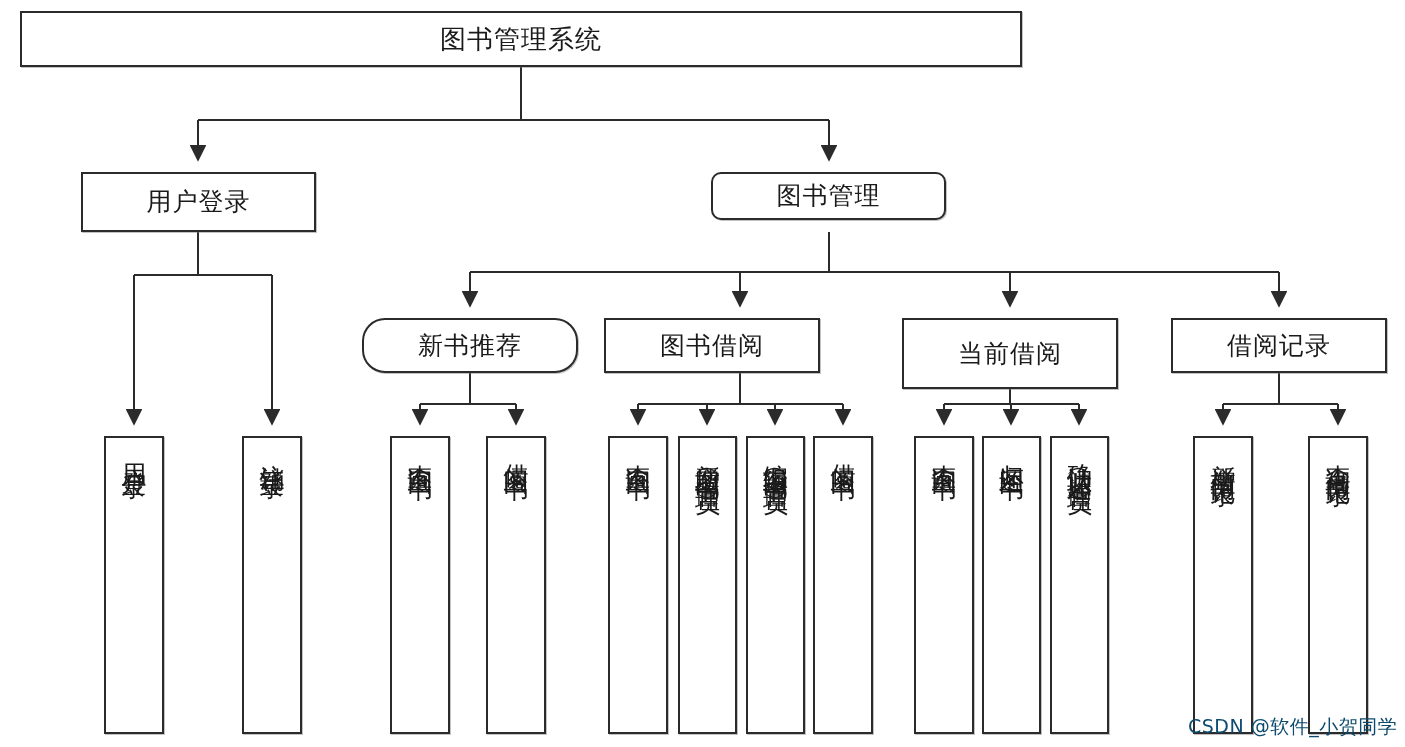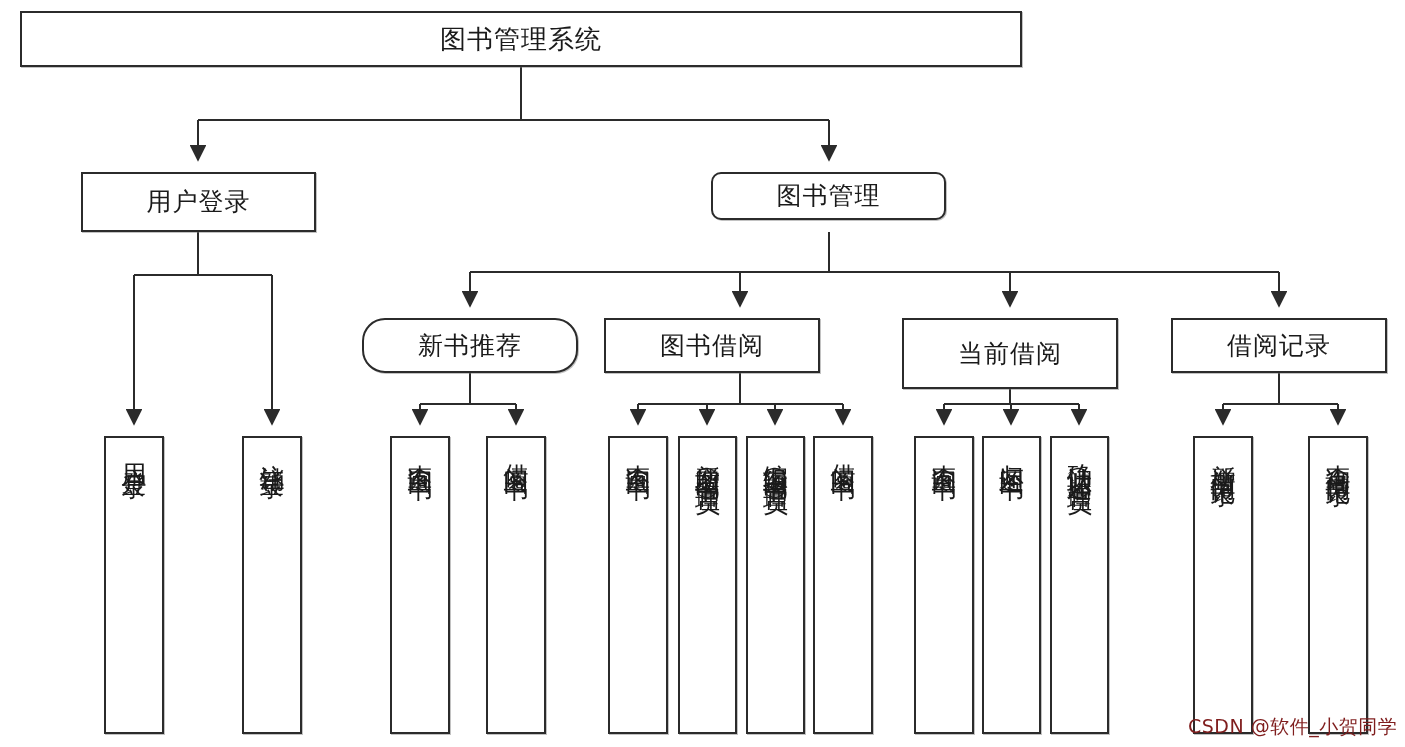--- a/index.html
+++ b/index.html
@@ -58,21 +58,21 @@
     font-size: 25px;
     line-height: 1.0;
     letter-spacing: 4px;
     white-space: nowrap;
   }
   #watermark {
     position: absolute;
     left: 1188px;
     top: 714px;
     font-size: 19px;
-    color: #7f1d1d;
+    color: #0c4a6e;
     letter-spacing: 0.5px;
     white-space: nowrap;
     font-family: "DejaVu Sans", "Liberation Sans", sans-serif;
   }
 </style>
 </head>
 <body>
 
 <div id="canvas">
 

